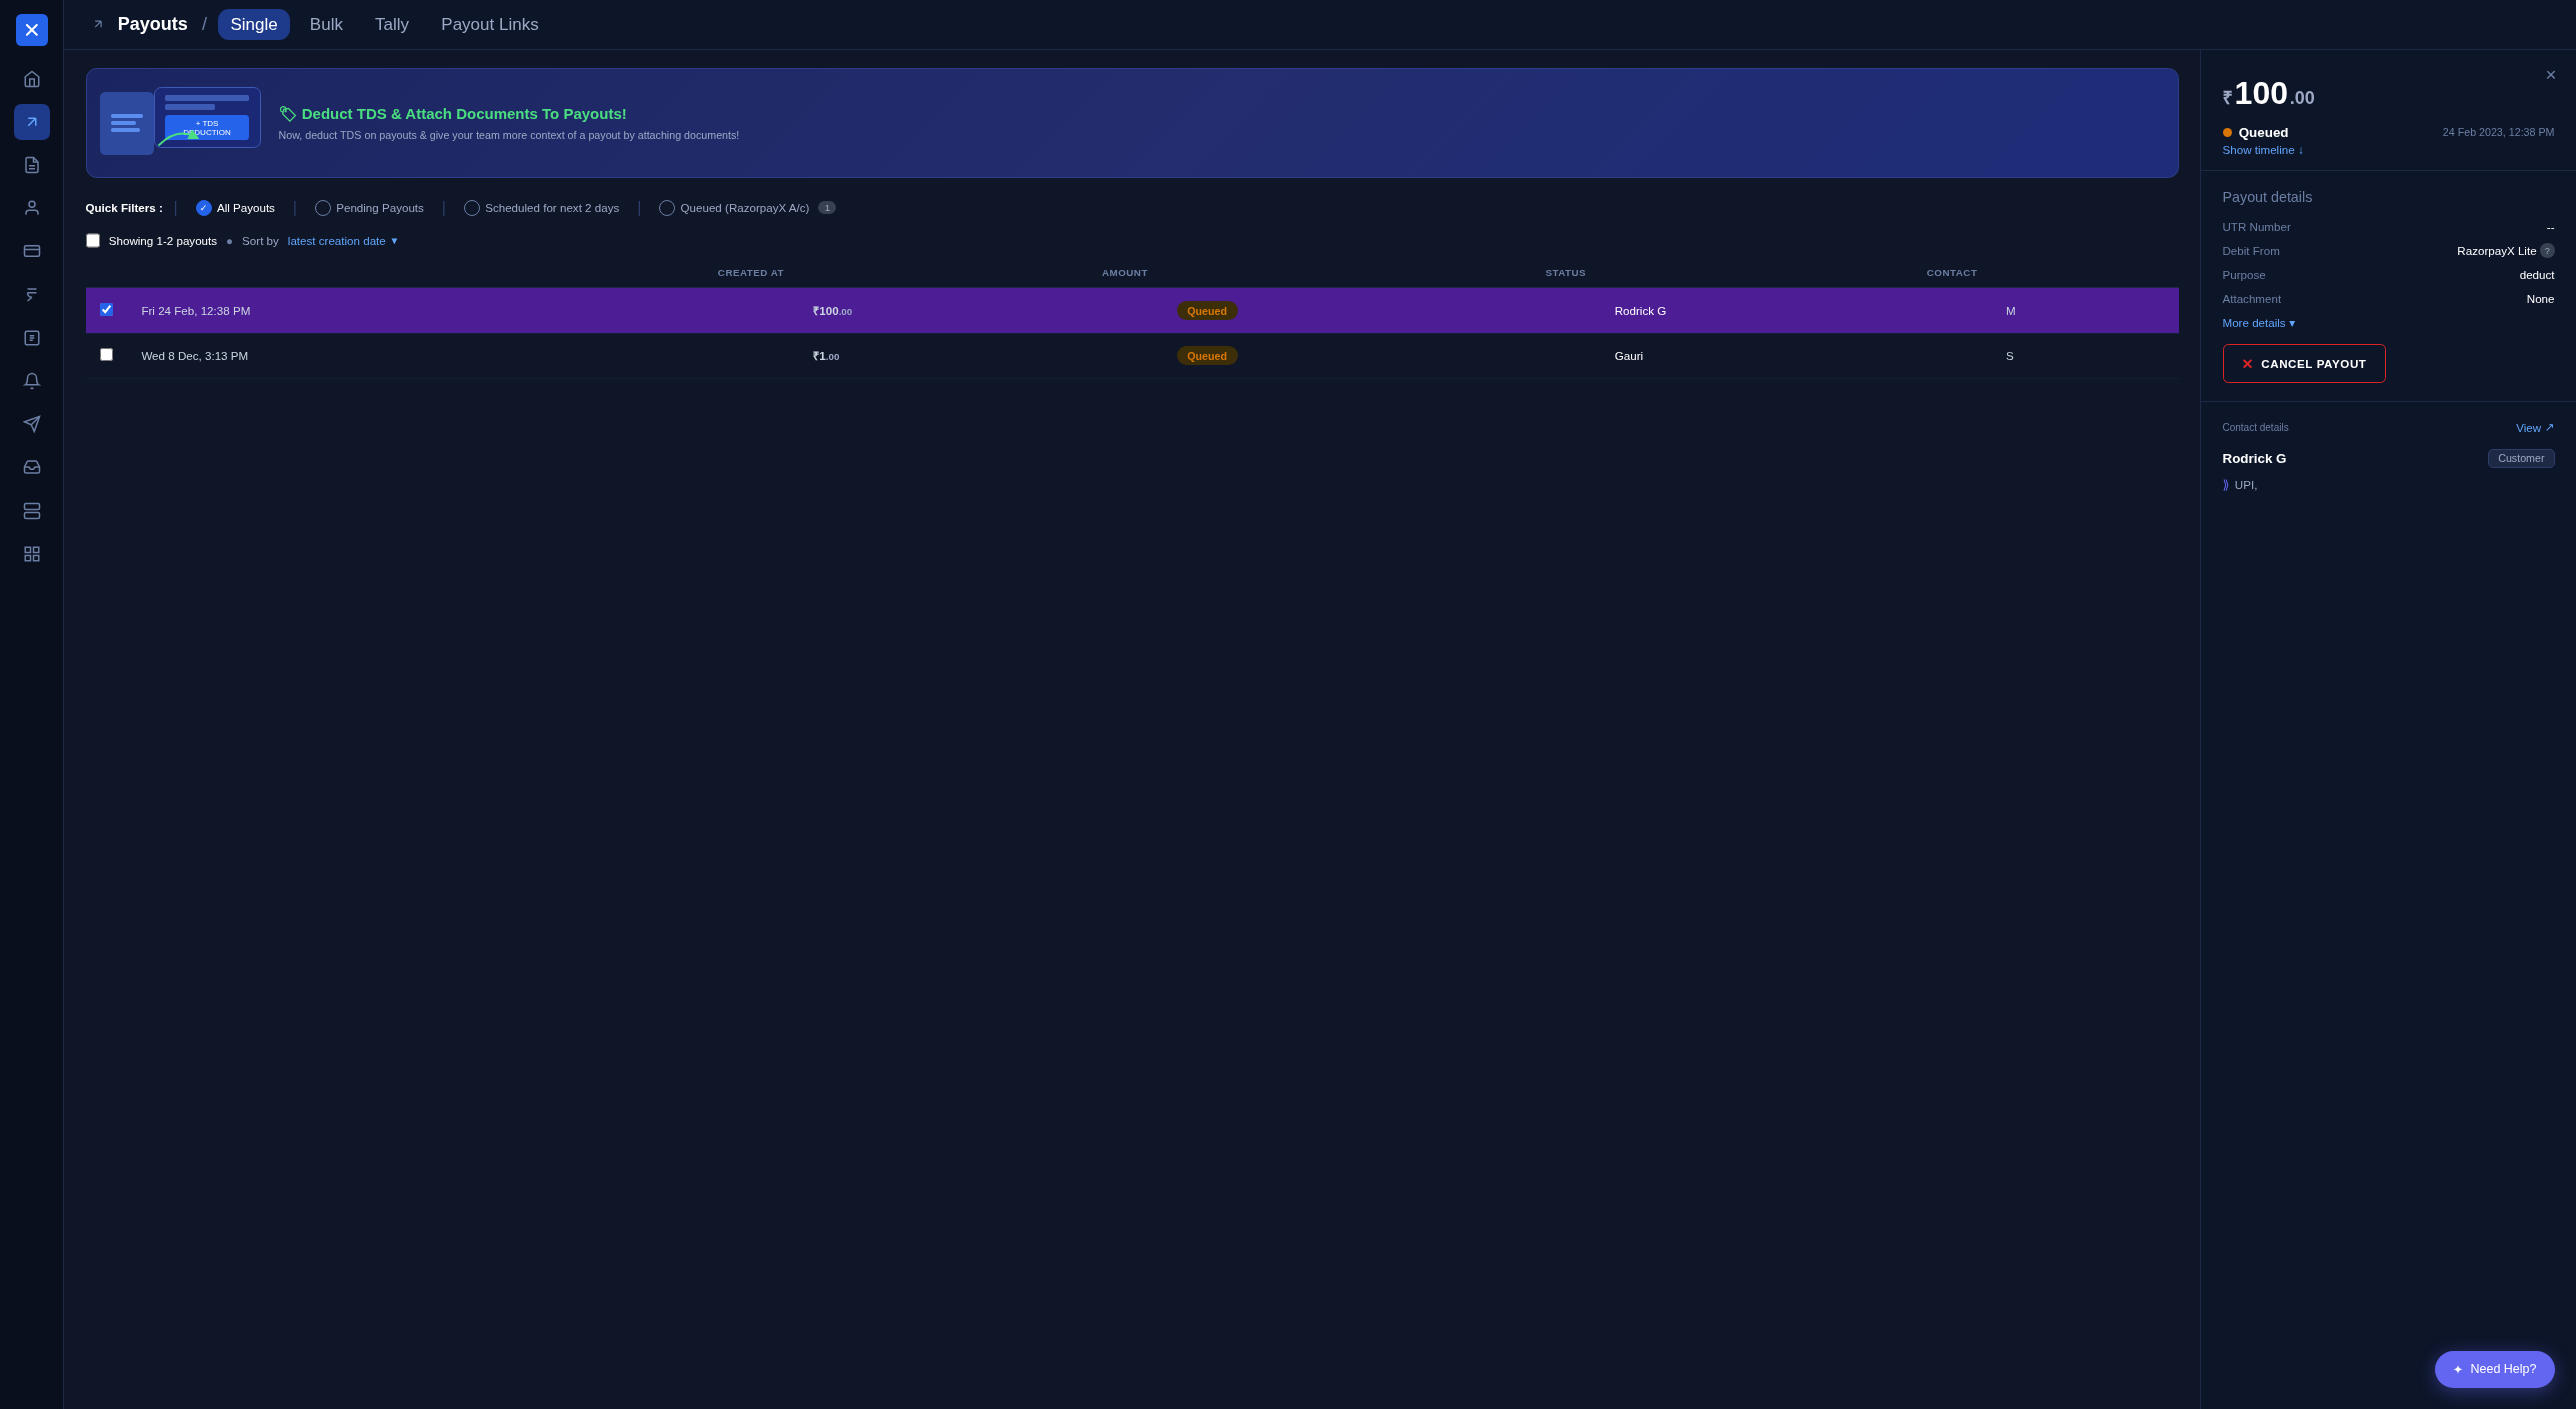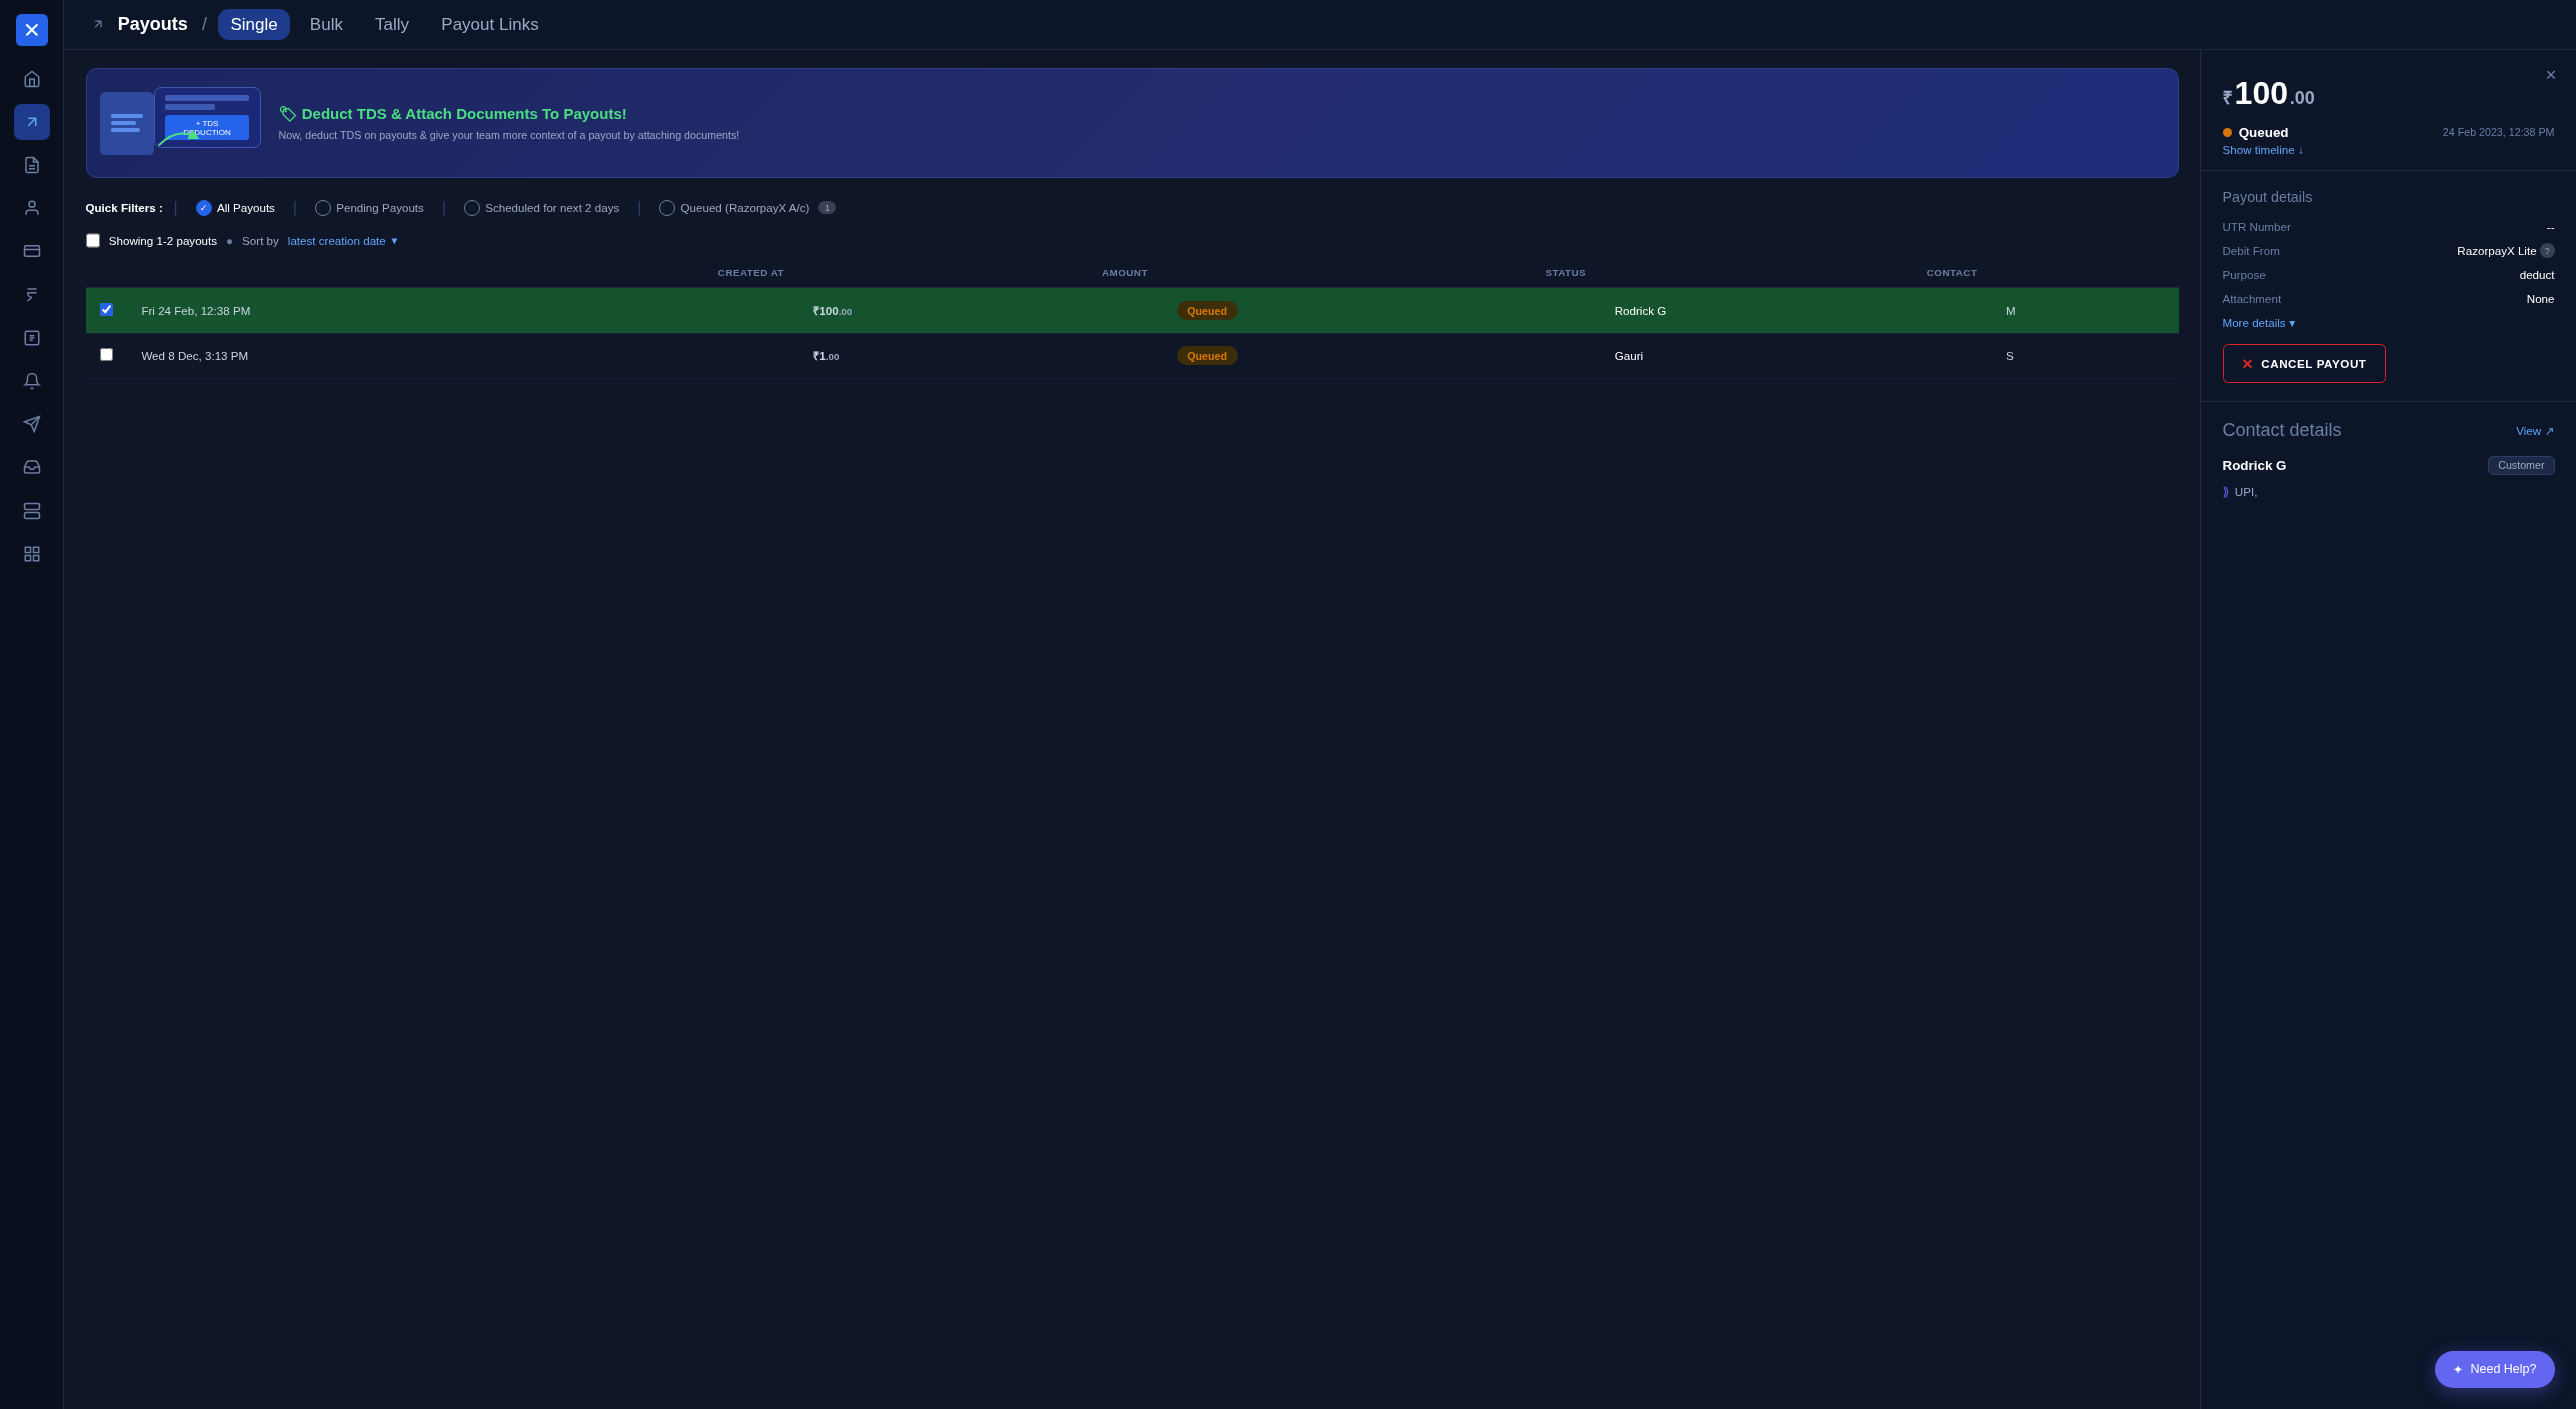--- a/index.html
+++ b/index.html
@@ -54,21 +54,21 @@
     
     .table-header { display: flex; align-items: center; gap: 9px; margin-bottom: 10.7px; font-size: 11.6px; color: #9ca8c4; }
     .table-header input[type=checkbox] { width: 14.3px; height: 14.3px; accent-color: #2563eb; }
     .table-count { color: #fff; font-weight: 500; }
     .sort-label { display: flex; align-items: center; gap: 3.6px; cursor: pointer; color: #60a5fa; }
     .sort-dropdown { color: #60a5fa; font-size: 9.8px; }
 
     table { width: 100%; border-collapse: collapse; }
     thead tr th { text-align: right; padding: 9px 14.3px; font-size: 9.8px; font-weight: 700; color: #6b7fa3; text-transform: uppercase; letter-spacing: 0.05em; border-bottom: 0.9px solid #1e2a45; }
     tbody tr { border-bottom: 0.9px solid #131d35; cursor: pointer; }
-    tbody tr.selected { background: #14532d; }
+    tbody tr.selected { background: #4c1d95; }
     tbody tr td { padding: 12.5px 14.3px; font-size: 11.6px; color: #cbd5e1; }
     .amount-cell { font-weight: 600; }
     .amount-cell .currency { font-size: 9.8px; color: #9ca8c4; }
     .status-badge { display: inline-flex; align-items: center; padding: 3.6px 10.7px; border-radius: 18px; font-size: 10.7px; font-weight: 600; }
     .status-queued { background: #3d2e0a; color: #d97706; }
     .contact-name { color: #fff; font-weight: 500; }
 
     
     .right-panel { width: 376px; background: #0d1529; border-left: 0.9px solid #1e2a45; display: flex; flex-direction: column; overflow-y: auto; flex-shrink: 0; position: relative; }
     .panel-close { position: absolute; top: 14.3px; right: 14.3px; width: 21.5px; height: 21.5px; display: flex; align-items: center; justify-content: center; cursor: pointer; color: #6b7fa3; font-size: 14.3px; }
@@ -91,21 +91,21 @@
     .detail-label { color: #6b7fa3; }
     .detail-value { color: #fff; display: flex; align-items: center; gap: 3.6px; }
     .detail-value .help-icon { width: 14.3px; height: 14.3px; background: #374151; border-radius: 50%; display: inline-flex; align-items: center; justify-content: center; font-size: 9px; color: #9ca8c4; cursor: pointer; }
     .more-details { display: flex; align-items: center; gap: 3.6px; color: #60a5fa; font-size: 11.6px; cursor: pointer; margin-top: 3.6px; }
 
     .cancel-btn { display: flex; align-items: center; gap: 7.2px; padding: 10.7px 18px; border: 1.8px solid #dc2626; border-radius: 5.4px; color: #fff; font-size: 11.6px; font-weight: 700; letter-spacing: 0.05em; cursor: pointer; background: transparent; margin-top: 14.3px; }
     .cancel-btn-x { color: #dc2626; font-size: 14.3px; font-weight: 700; }
 
     .contact-section { padding: 18px 21.5px; }
     .contact-section-header { display: flex; align-items: center; justify-content: space-between; margin-bottom: 14.3px; }
-    .contact-section-title { font-size: 18px; font-weight: 700; color: #fff; }
+    .contact-section-title { font-size: 10px; font-weight: 700; color: #fff; }
     .contact-section-title span { color: #6b7fa3; font-weight: 400; }
     .view-link { display: flex; align-items: center; gap: 3.6px; color: #60a5fa; font-size: 11.6px; cursor: pointer; }
     .contact-name-row { display: flex; align-items: center; justify-content: space-between; margin-bottom: 9px; }
     .contact-name-text { font-size: 13.4px; font-weight: 600; color: #fff; }
     .customer-badge { background: #1e2a45; color: #9ca8c4; border-radius: 5px; padding: 2.7px 9px; font-size: 10.7px; border: 0.9px solid #2d3d6a; }
     .contact-upi { display: flex; align-items: center; gap: 5.4px; color: #9ca8c4; font-size: 11.6px; }
     .upi-icon { color: #6366f1; font-size: 12.5px; }
 
     
     .need-help-btn { position: fixed; bottom: 21.5px; right: 21.5px; background: #6366f1; color: #fff; border-radius: 21.5px; padding: 10.7px 18px; display: flex; align-items: center; gap: 7.2px; font-size: 12.5px; font-weight: 500; cursor: pointer; box-shadow: 0 3.6px 18px rgba(99, 102, 241, 0.4); }

